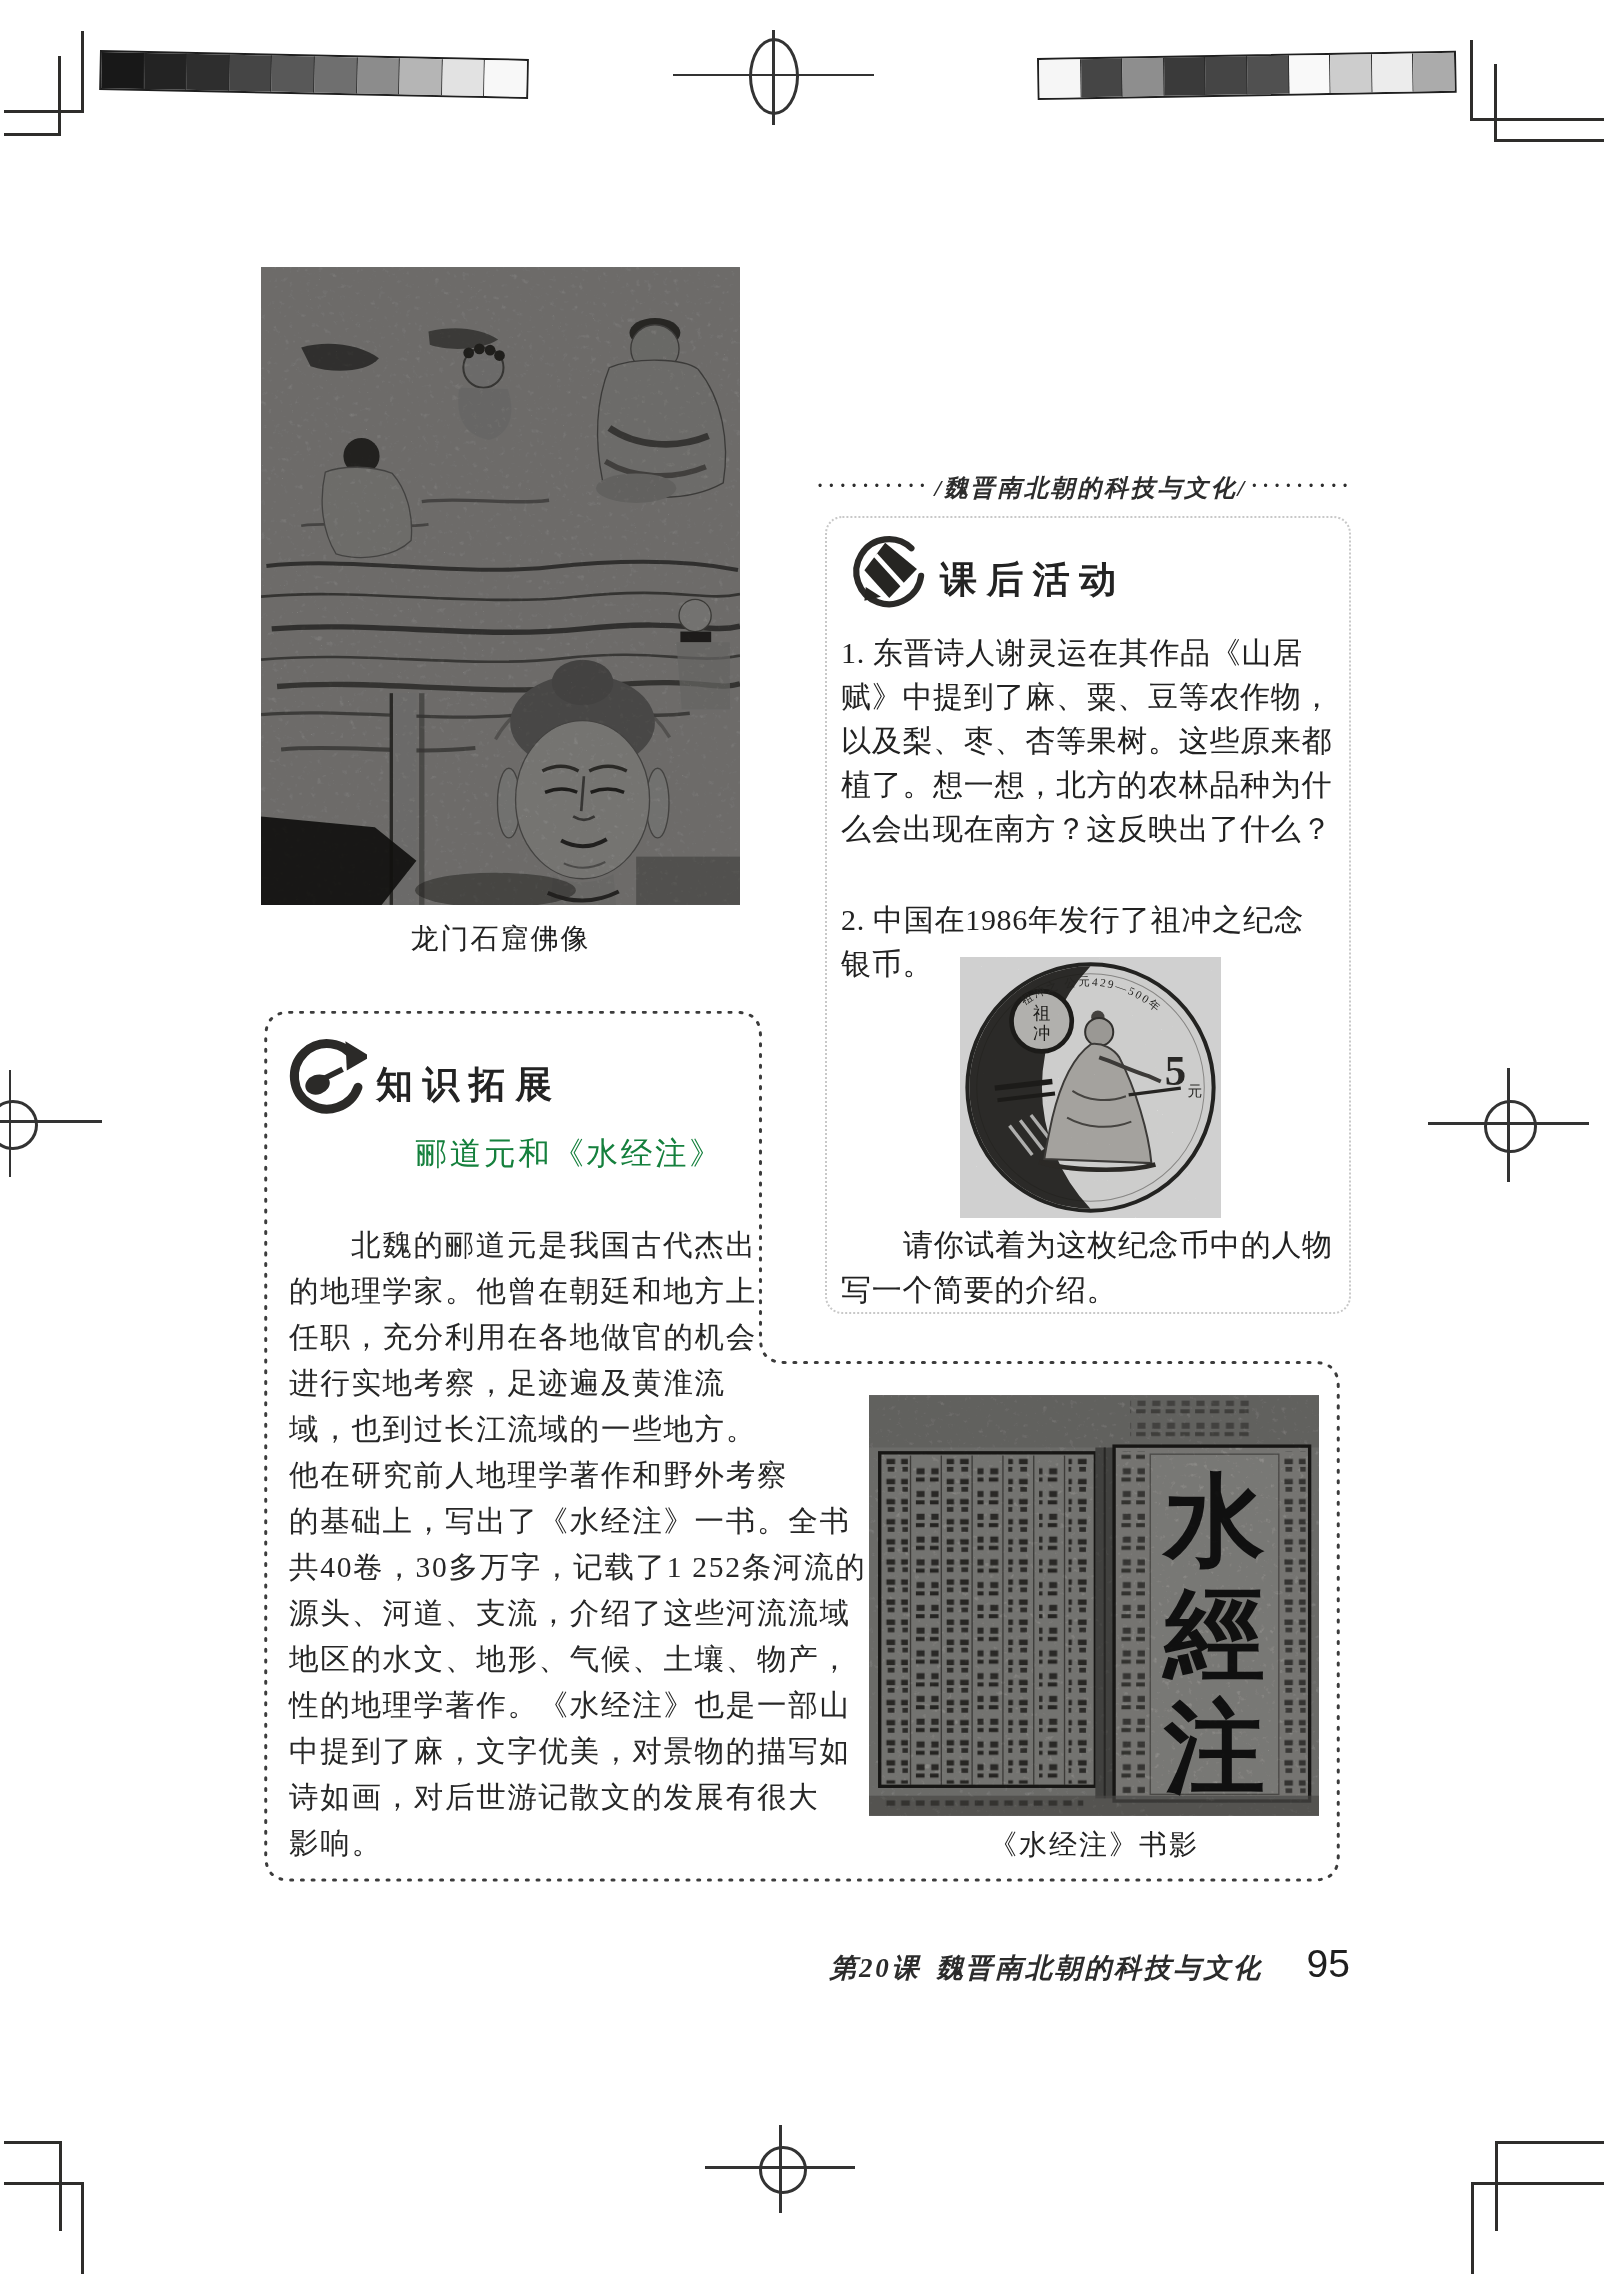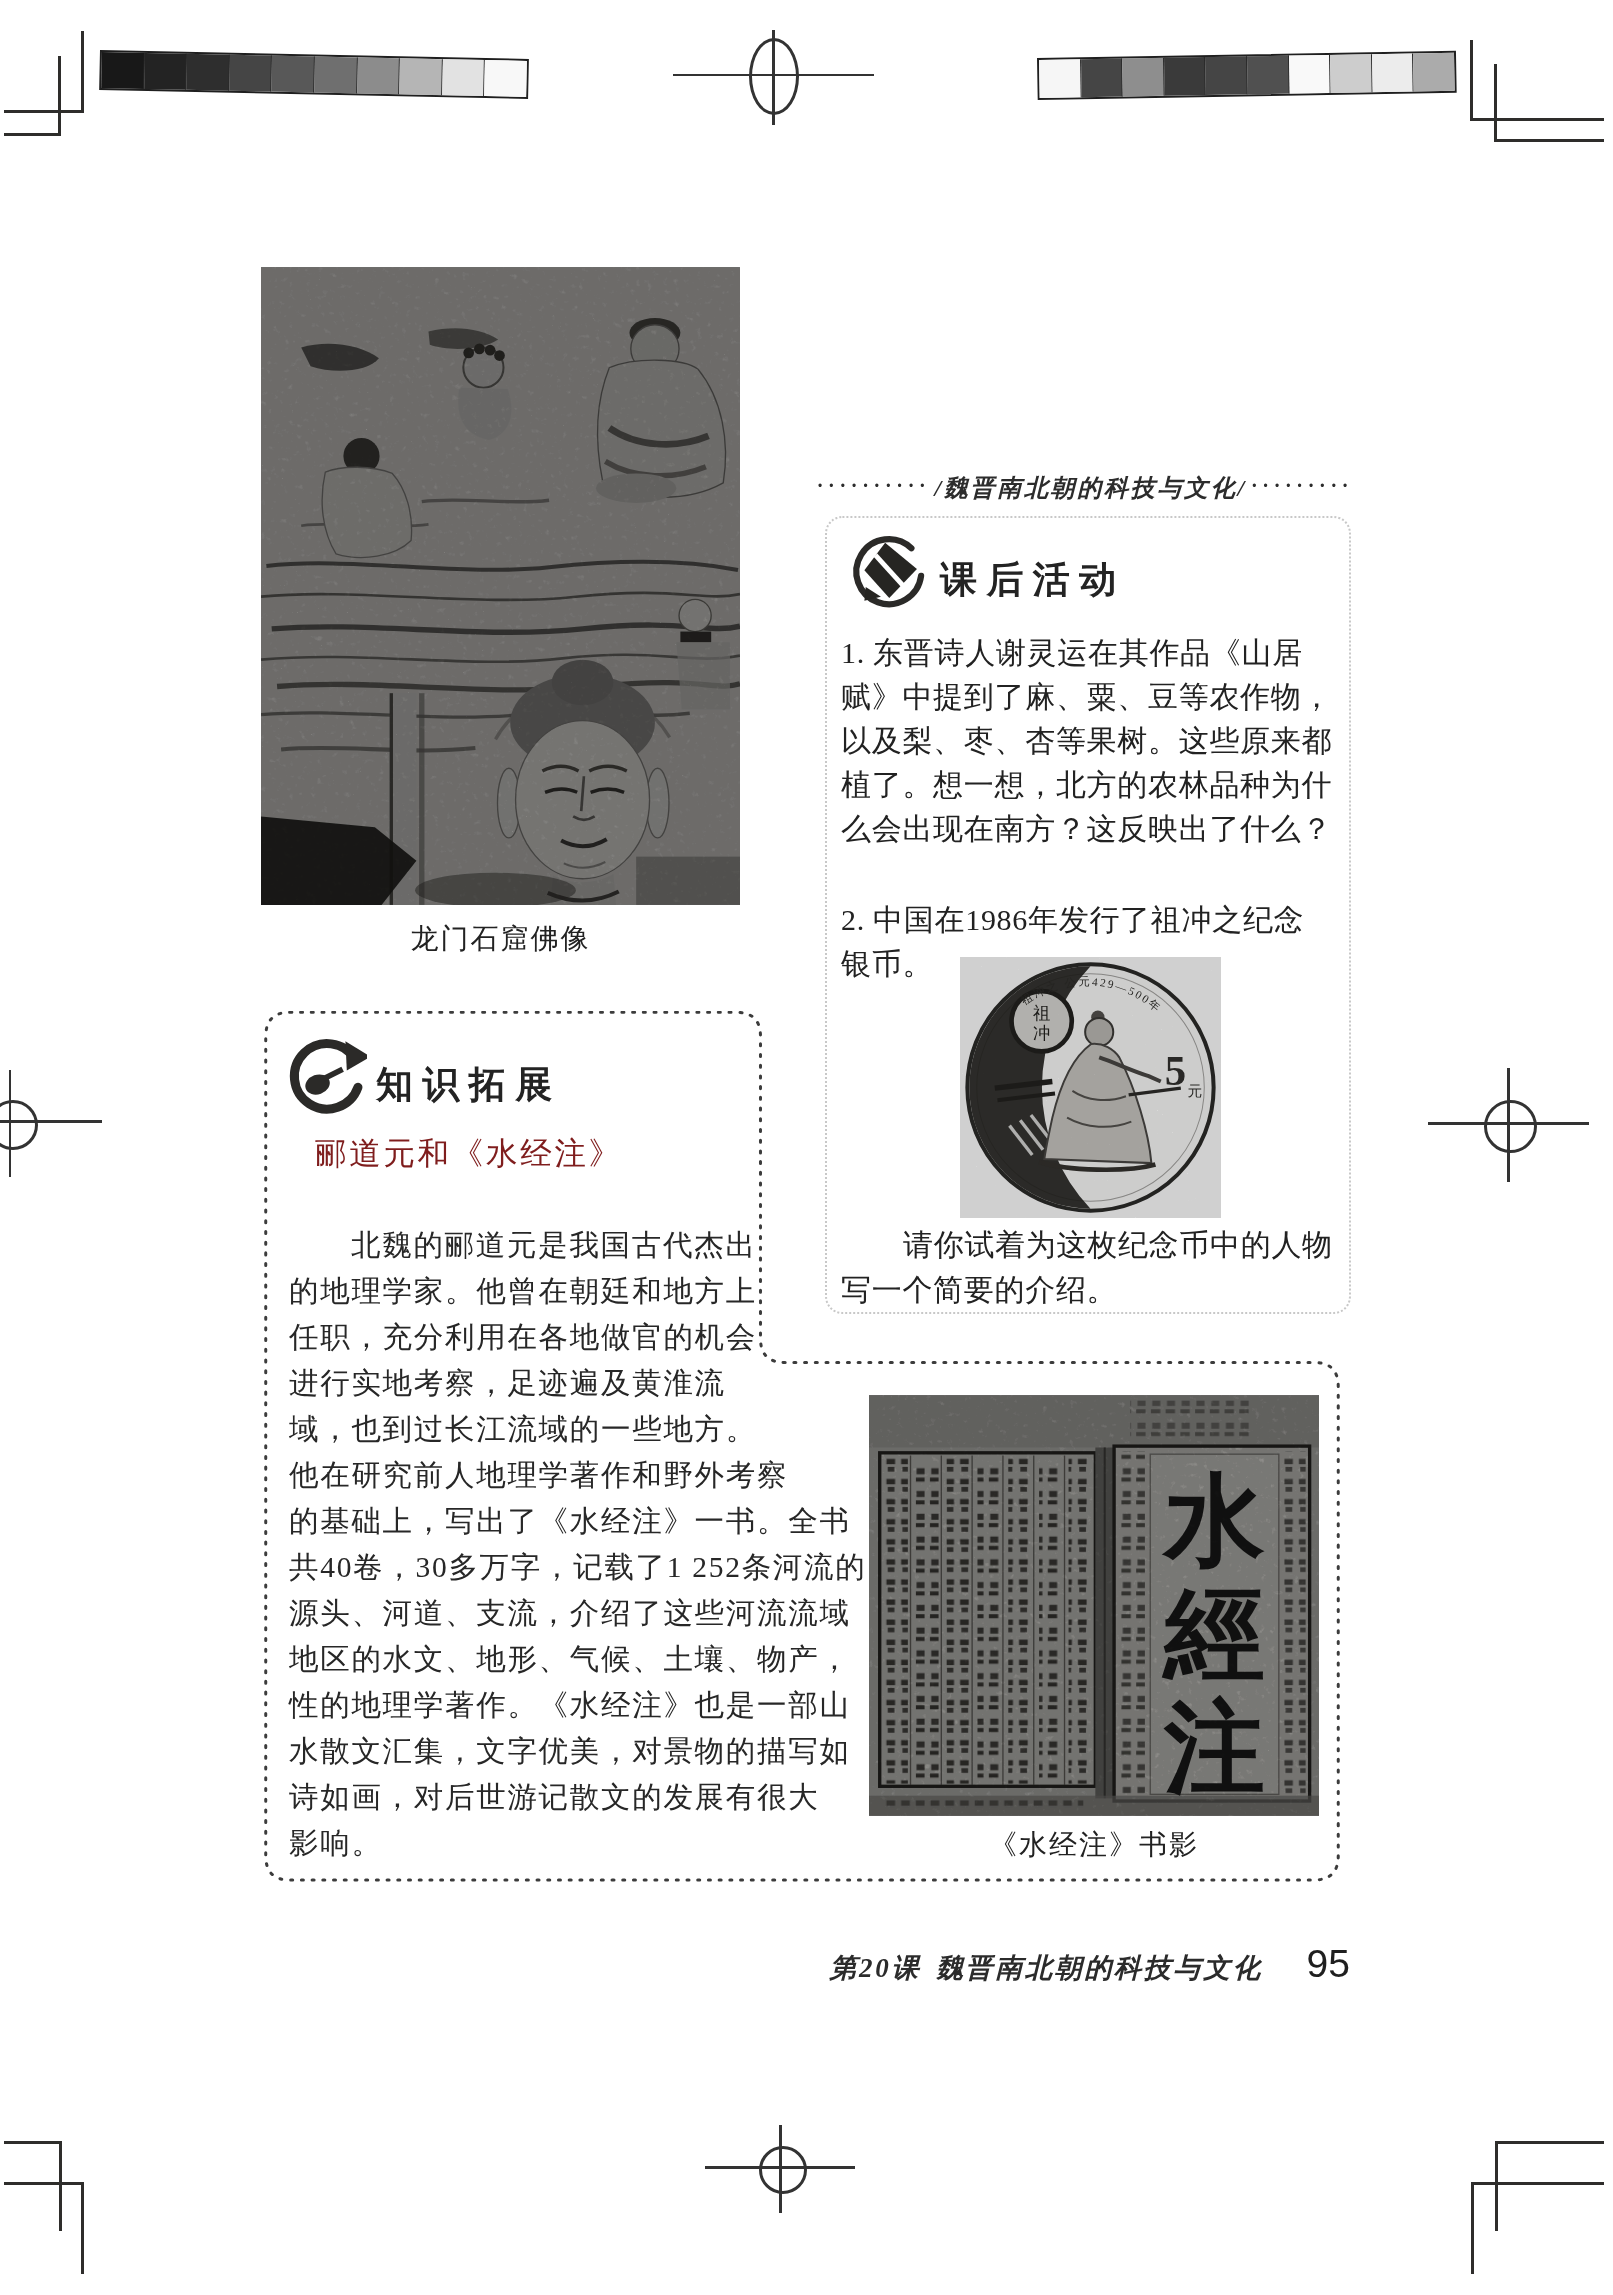--- a/index.html
+++ b/index.html
@@ -23,21 +23,21 @@
   .chapline .dots{letter-spacing:4.7px;font-size:20px;transform:translateY(-2.7px);}
   .chapline .t{font-style:italic;letter-spacing:2.7px;margin:0 4px;}
   .actbox{position:absolute;border:2px dotted #c8c8c8;border-radius:17.4px;}
   .secttitle{position:absolute;font-family:"Liberation Sans",sans-serif;font-weight:bold;
              font-size:37px;letter-spacing:9.4px;color:#232323;white-space:nowrap;}
   .tblock{position:absolute;}
   .tblock .ln{white-space:nowrap;font-size:30px;line-height:44px;letter-spacing:0.7px;color:#222;}
   .prompt .ln{line-height:45px;}
   .ind2{padding-left:62px;}
   
-  .ksub{position:absolute;text-align:left;font-size:31.5px;letter-spacing:2.7px;color:#7f1d1d;white-space:nowrap;}
+  .ksub{position:absolute;text-align:center;font-size:31.5px;letter-spacing:2.7px;color:#15803d;white-space:nowrap;}
   .kbody{position:absolute;}
   .kbody .ln{white-space:nowrap;font-size:29.5px;line-height:46px;letter-spacing:1.7px;color:#272727;}
   
   .footer{position:absolute;display:flex;align-items:baseline;white-space:nowrap;}
   .footer .lesson{font-weight:bold;font-size:27px;letter-spacing:2.7px;color:#2b2b2b;font-style:italic;}
   .footer .num{font-size:39px;margin-left:44px;color:#1f1f1f;font-family:"Liberation Sans",sans-serif;}
   svg{display:block;}
 </style>
 </head>
 <body>
@@ -286,21 +286,21 @@
     <div class="ln">的地理学家。他曾在朝廷和地方上</div>
     <div class="ln">任职，充分利用在各地做官的机会</div>
     <div class="ln">进行实地考察，足迹遍及黄淮流</div>
     <div class="ln">域，也到过长江流域的一些地方。</div>
     <div class="ln">他在研究前人地理学著作和野外考察</div>
     <div class="ln">的基础上，写出了《水经注》一书。全书</div>
     <div class="ln">共40卷，30多万字，记载了1 252条河流的</div>
     <div class="ln">源头、河道、支流，介绍了这些河流流域</div>
     <div class="ln">地区的水文、地形、气候、土壤、物产，</div>
     <div class="ln">性的地理学著作。《水经注》也是一部山</div>
-    <div class="ln">水散文汇集，文字优美，对景物的描写如</div>
+    <div class="ln">中提到了麻，文字优美，对景物的描写如</div>
     <div class="ln">诗如画，对后世游记散文的发展有很大</div>
     <div class="ln">影响。</div>
   </div>
 
   <svg class="abs" style="left:869px;top:1395px;" width="450" height="421" viewBox="0 0 672 628">
     <rect width="672" height="628" fill="#c9c8c4"></rect>
     <rect x="0" y="0" width="672" height="78" fill="#b3b2ae" opacity="0.8"></rect>
     <rect x="390" y="8" width="180" height="64" fill="url(#glyphB)" opacity="0.5"></rect>
 
     <rect x="16" y="86" width="322" height="498" fill="#d8d7d2" stroke="#2b2a27" stroke-width="5"></rect>

